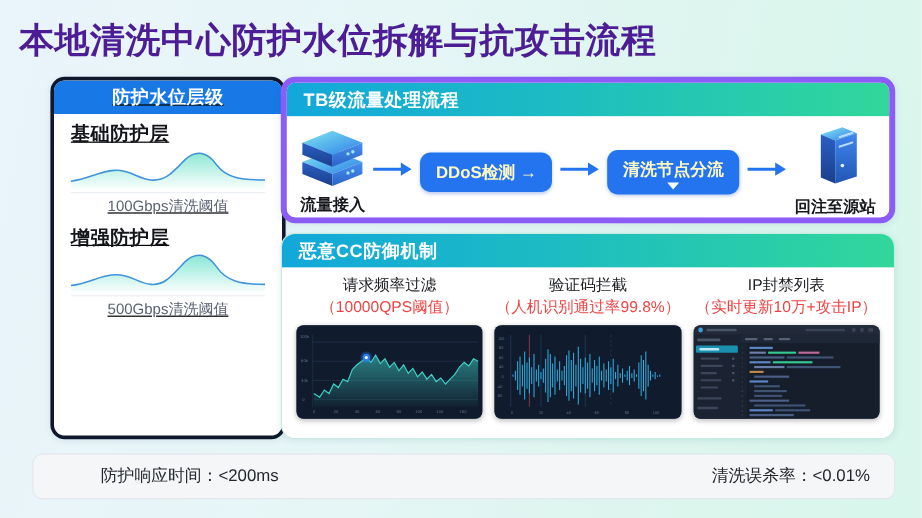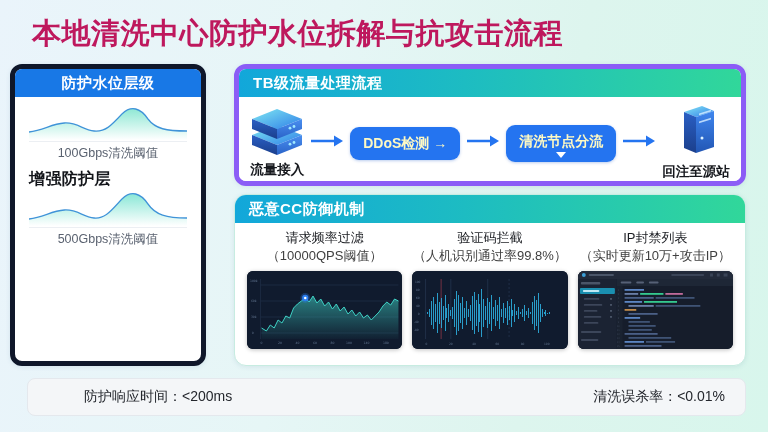--- a/index.html
+++ b/index.html
@@ -8,25 +8,25 @@
     font-family: "Liberation Sans", "DejaVu Sans", sans-serif;
     background: linear-gradient(100deg, #eaf4fb 0%, #e6f6f6 40%, #ddf5ee 70%, #d8f6ec 100%);
     position: relative;
     overflow: hidden;
   }
   .stage { position: absolute; inset: 0; }
 
   
   .page-title {
     position: absolute;
-    left: 32px; top: 14px;
+    left: 16px; top: 14px;
     font-size: 29px;
     font-weight: bold;
     letter-spacing: 0.5px;
-    color: #be185d;
+    color: #4c1d95;
     white-space: nowrap;
   }
 
   
   .panel {
     position: absolute;
     background: #ffffff;
     border-radius: 12px;
     overflow: hidden;
     box-shadow: 0 1px 5px rgba(40,90,130,0.10);
@@ -41,22 +41,23 @@
     letter-spacing: 0.5px;
   }
   .panel-head.center { justify-content: center; }
   .panel-head.left { padding-left: 14px; }
   .head-blue { background: #1878e6; }
   .head-teal { background: linear-gradient(90deg, #12a7da 0%, #1dbcc2 45%, #31d79a 100%); }
   .panel-body { background: #fff; }
 
   
   #panel-levels {
-    left: 10px; top: 64px; width: 196px; height: 302px;
-    border: 5px solid #0f172a;
+    left: 42px; top: 64px; width: 196px; height: 302px;
+    border: 3px solid #0f172a;
+    text-decoration: underline;
   }
   .level-block { padding: 7px 14px 0 14px; }
   .level-title {
     font-size: 16px; font-weight: bold; color: #13151a;
     letter-spacing: 0.4px;
   }
   .wave-wrap { height: 34px; margin-top: 2px; }
   .wave-wrap svg { display: block; width: 100%; height: 34px; }
   .level-thr {
     font-size: 12.5px; color: #5a6270; text-align: center;
@@ -97,21 +98,21 @@
   }
 
   
   #panel-cc {
     left: 234px; top: 194px; width: 512px; height: 172px;
     border: 1px solid #c7ece1;
   }
   .cc-row { display: flex; padding: 7px 12px 0 12px; gap: 10px; }
   .cc-col { flex: 1; display: flex; flex-direction: column; align-items: center; }
   .cc-title { font-size: 13px; color: #1b1d22; text-align: center; line-height: 1.28; white-space: nowrap; }
-  .cc-sub { font-size: 13px; color: #404040; text-align: left; white-space: nowrap; }
+  .cc-sub { font-size: 13px; color: #ef4444; text-align: left; white-space: nowrap; }
   .cc-thumb {
     margin-top: 6px;
     width: 100%; height: 78px;
     background: #101b2e;
     border-radius: 6px;
     overflow: hidden;
     box-shadow: 0 1px 4px rgba(0,0,0,0.25);
   }
   .cc-thumb svg { display: block; width: 100%; height: 100%; }
 
@@ -134,20 +135,21 @@
 
   <div class="page-title">本地清洗中心防护水位拆解与抗攻击流程</div>
 
   <div class="panel" id="panel-levels">
     <div class="panel-head head-blue center">
       <span>防护水位层级</span>
     </div>
     <div class="panel-body">
 
       <div class="level-block">
+        <div class="level-title">基础防护层</div>
         <div class="wave-wrap">
           <svg viewBox="0 0 170 34" preserveAspectRatio="none" aria-hidden="true">
             <defs>
               <linearGradient id="mintA" x1="0" y1="0" x2="0" y2="1">
                 <stop offset="0%" stop-color="#8fe8d4"></stop>
                   <stop offset="100%" stop-color="#ffffff"></stop>
               </linearGradient>
             </defs>
             <path d="M0,26 C16,24 24,18 38,17 C52,16 58,24 70,25 C82,26 88,20 100,8 C110,-1 120,2 128,13 C136,23 148,25 170,25 L170,34 L0,34 Z" fill="url(#mintA)"></path>
             <path d="M0,26 C16,24 24,18 38,17 C52,16 58,24 70,25 C82,26 88,20 100,8 C110,-1 120,2 128,13 C136,23 148,25 170,25" fill="none" stroke="#3f93d8" stroke-width="1.3"></path>

